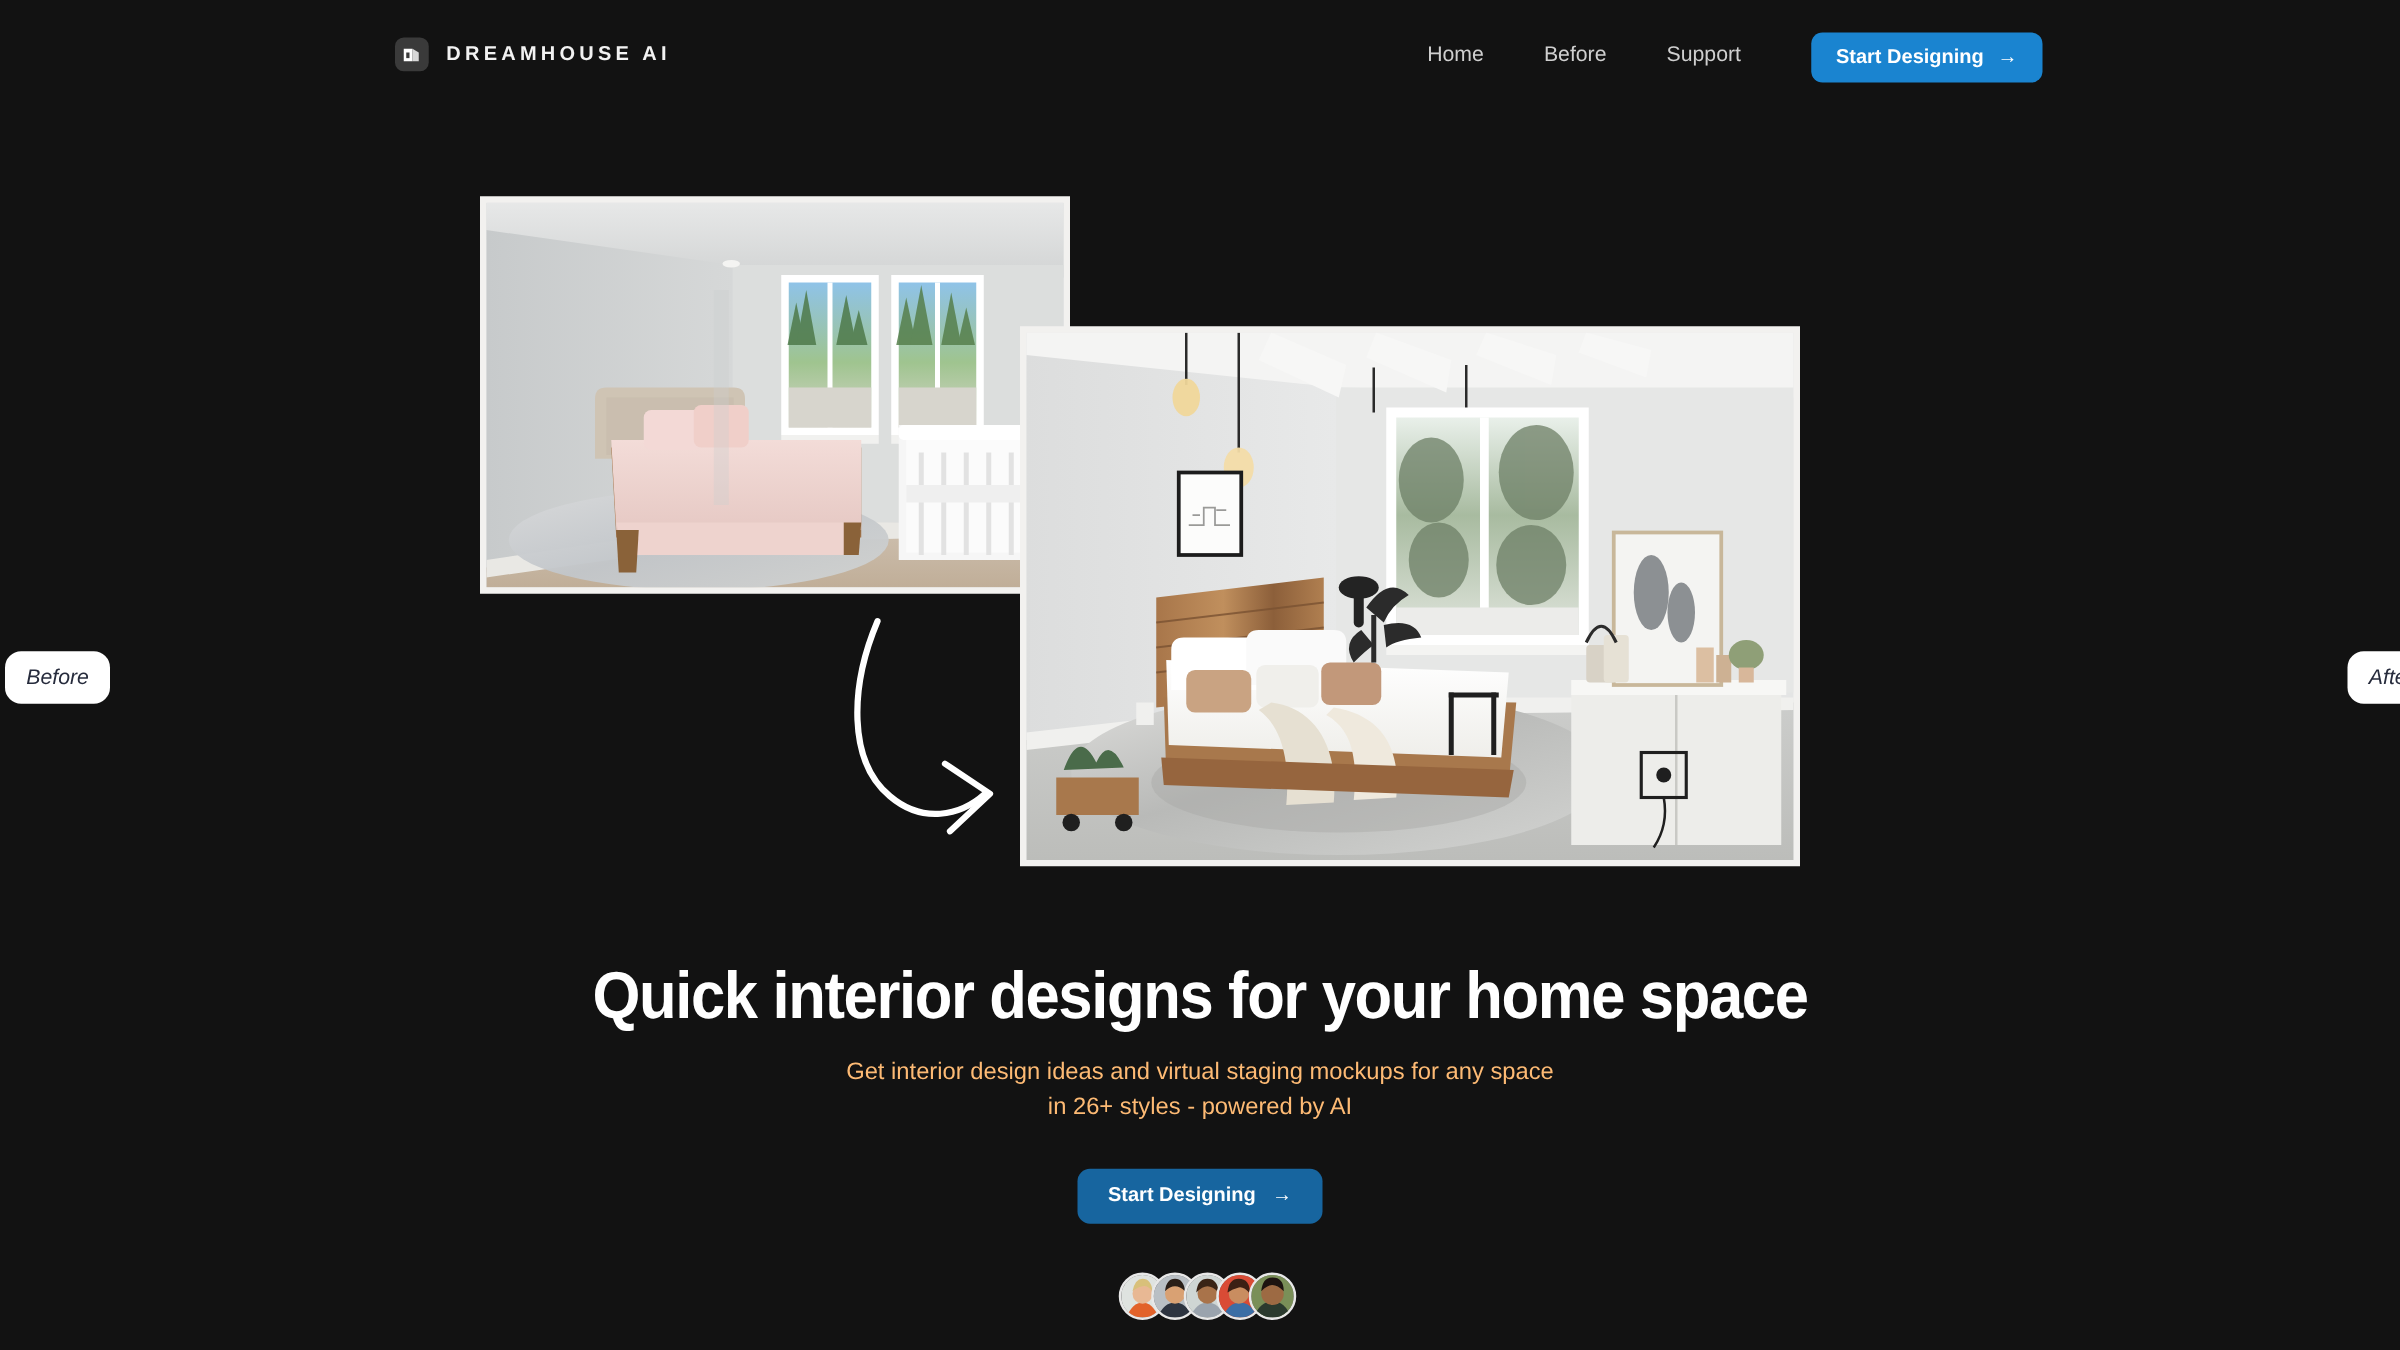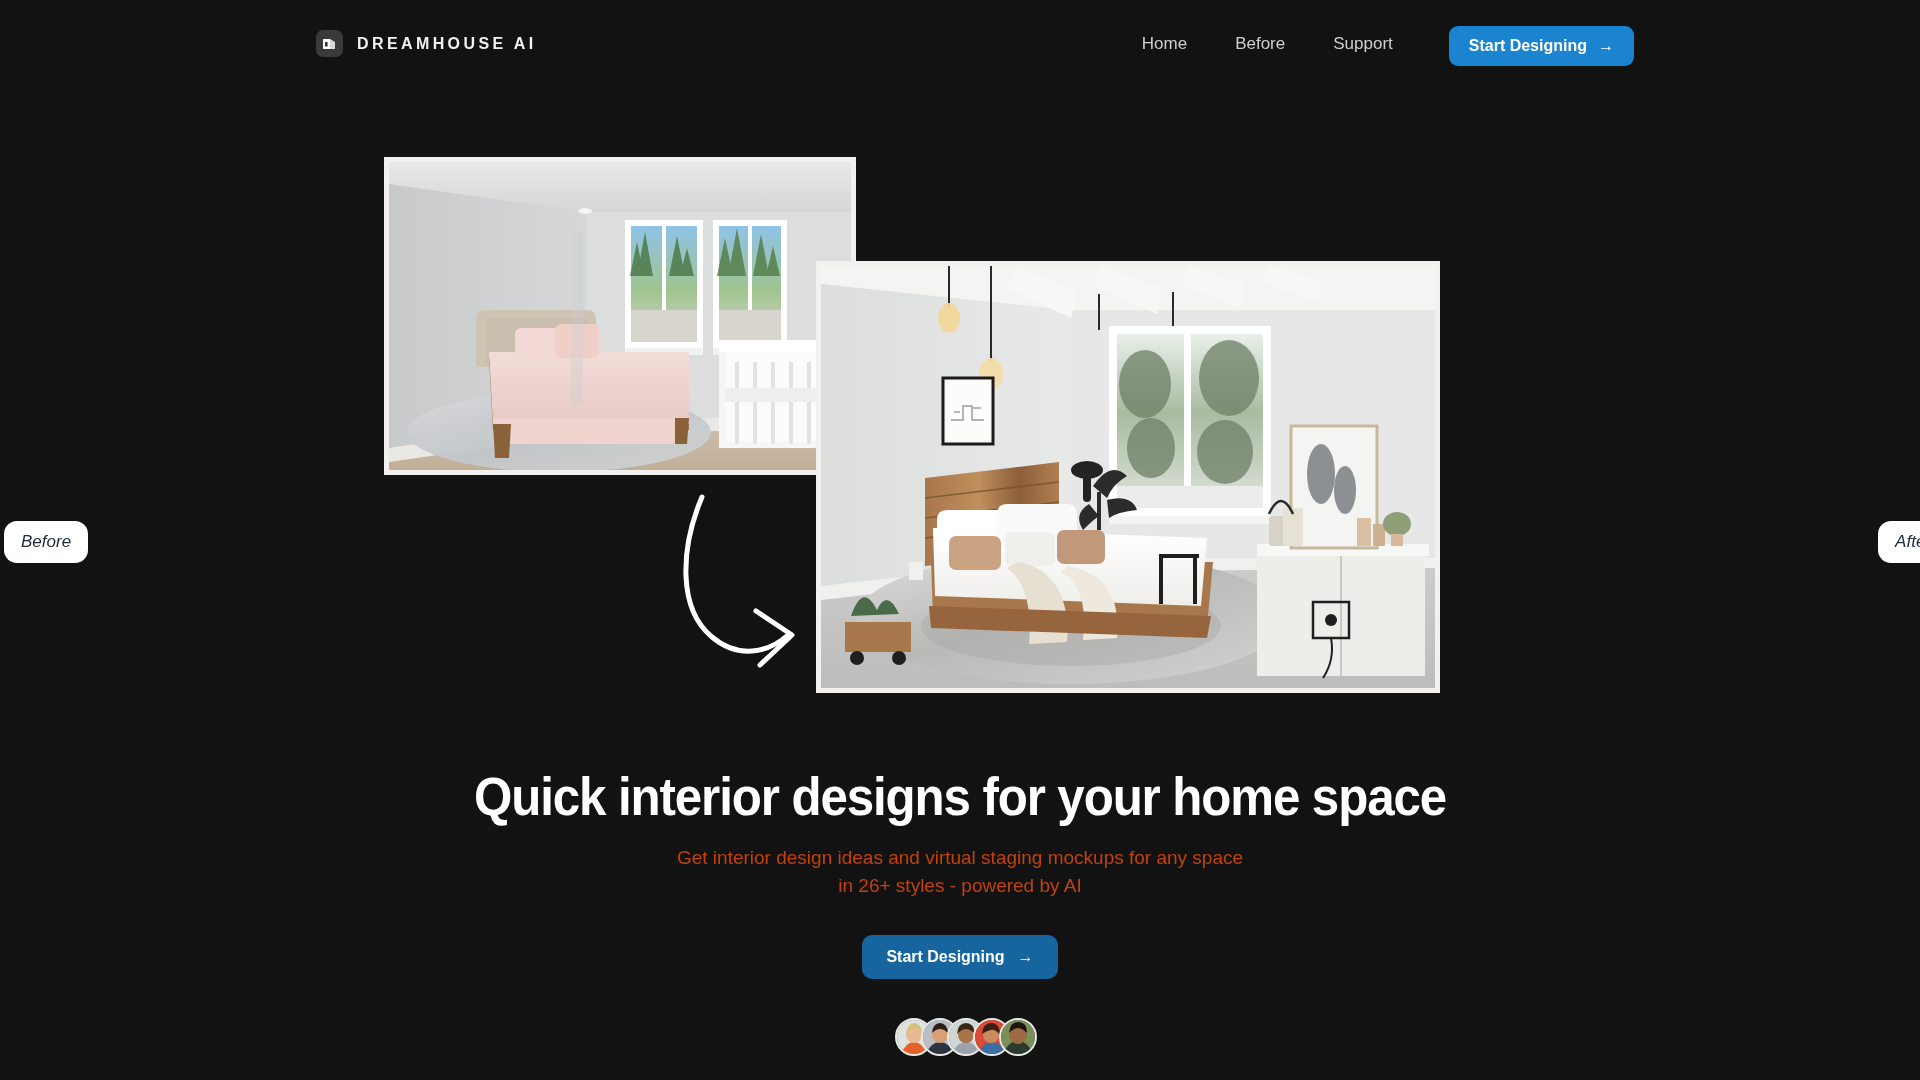--- a/index.html
+++ b/index.html
@@ -83,21 +83,21 @@
     color: #ffffff;
     font-size: 53px;
     font-weight: 700;
     letter-spacing: -1.2px;
     transform: scaleX(0.93);
     line-height: 1.08;
     white-space: nowrap;
   }
   .subline {
     margin-top: 19px;
-    color: #c2410c; font-size: 19px; line-height: 28px;
+    color: #fdba74; font-size: 19px; line-height: 28px;
   }
   .hero-cta {
     margin-top: 35px;
     background: #17659f; color: #ffffff;
     font-size: 16px; font-weight: 700;
     border: none; border-radius: 10px;
     height: 44px; padding: 0 24px;
     display: inline-flex; align-items: center; gap: 13px;
     cursor: pointer; white-space: nowrap;
     font-family: "Liberation Sans", sans-serif;

